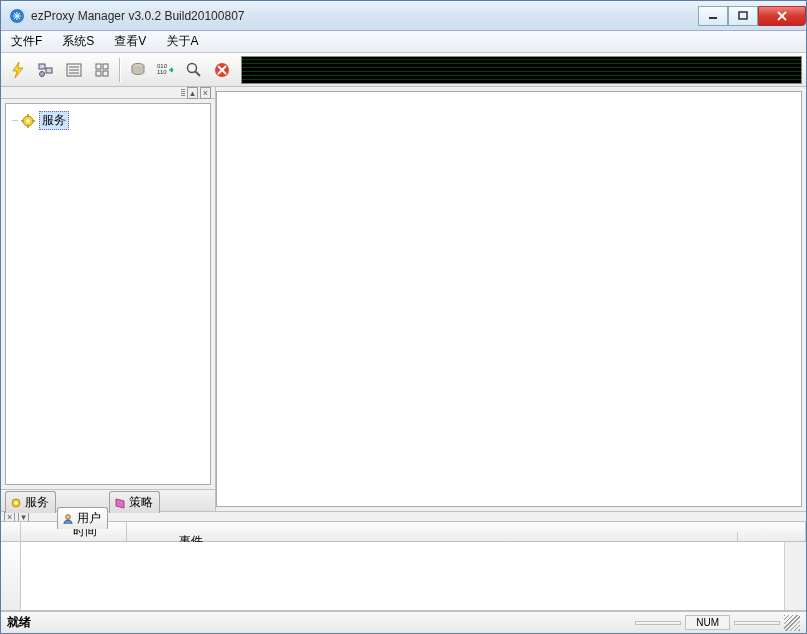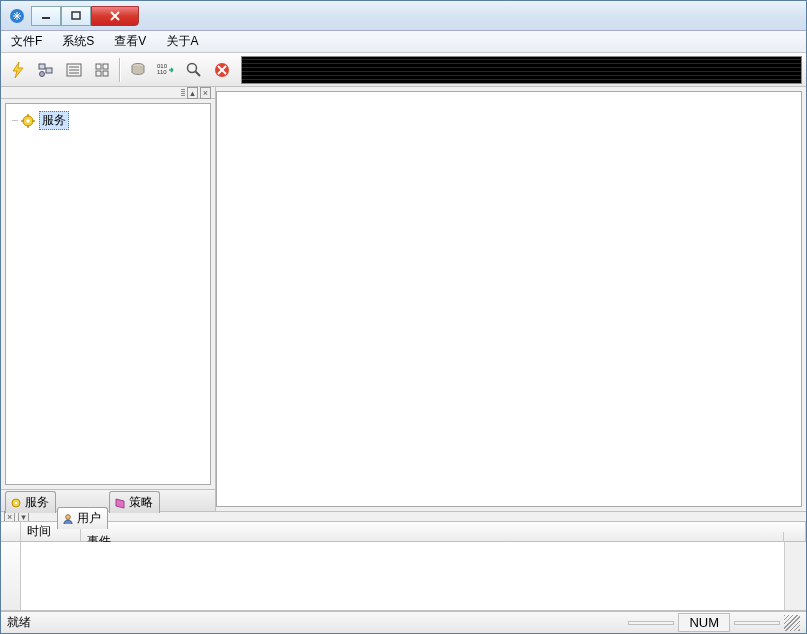--- a/index.html
+++ b/index.html
@@ -189,20 +189,21 @@
   height: 90px;
   display: flex;
   flex-direction: column;
   border-top: 1px solid #c0c0c0;
 }
 .list-header {
   height: 20px;
   display: flex;
   background: linear-gradient(#fdfdfd,#ececec);
   border-bottom: 1px solid #c0c0c0;
+  gap: 46px;
 }
 .col {
   border-right: 1px solid #c8c8c8;
   padding: 2px 6px;
   font-size: 12px;
   height: 100%;
   display:flex; align-items:center;
 }
 .col.handle { width: 20px; padding:0; justify-content:center; }
 .col.time { width: 60px; }
@@ -218,47 +219,48 @@
 .list-body .content { flex:1; }
 .list-body .vscroll { width:22px; background:#f0f0f0; border-left:1px solid #ccc;}
 .statusbar {
   height: 22px;
   background: linear-gradient(#f8f8f8,#e8e8e8);
   border-top: 1px solid #c0c0c0;
   display: flex;
   align-items: center;
   padding: 0 6px;
 }
-.status-left { flex: 1; }
+.status-left { flex: 1; font-weight: bold; }
 .status-cell {
   border: 1px solid #bfbfbf;
   padding: 1px 10px;
   margin-left: 4px;
   background: #f4f4f4;
-  font-size: 13px;
+  font-size: 10px;
   min-width: 40px;
   text-align:left;
 }
 .status-cell.empty { min-width: 46px; }
 .grip-corner { width:16px;height:16px; margin-left:4px;
   background: repeating-linear-gradient(135deg,#999 0,#999 1px,transparent 1px,transparent 3px);
 }
 </style>
 </head>
 <body>
 
 <div class="window">
 
   <div class="titlebar">
     <span class="appicon">
       <svg viewBox="0 0 16 16">
           <circle cx="8" cy="8" r="7" fill="#2b7fd4"></circle>
           <path d="M4 8h8M8 4v8M5 5l6 6M11 5l-6 6" stroke="#fff" stroke-width="1"></path>
         </svg>
     </span>
+    <span class="title">ezProxy Manager v3.0.2 Build20100807</span>
     <div class="winbtns">
       <div class="winbtn">
         <svg width="10" height="10">
             <line x1="1" y1="7" x2="9" y2="7" stroke="#333" stroke-width="2"></line>
           </svg>
       </div>
       <div class="winbtn">
         <svg width="10" height="10">
             <rect x="1" y="1" width="8" height="7" fill="none" stroke="#333" stroke-width="1.5"></rect>
           </svg>

